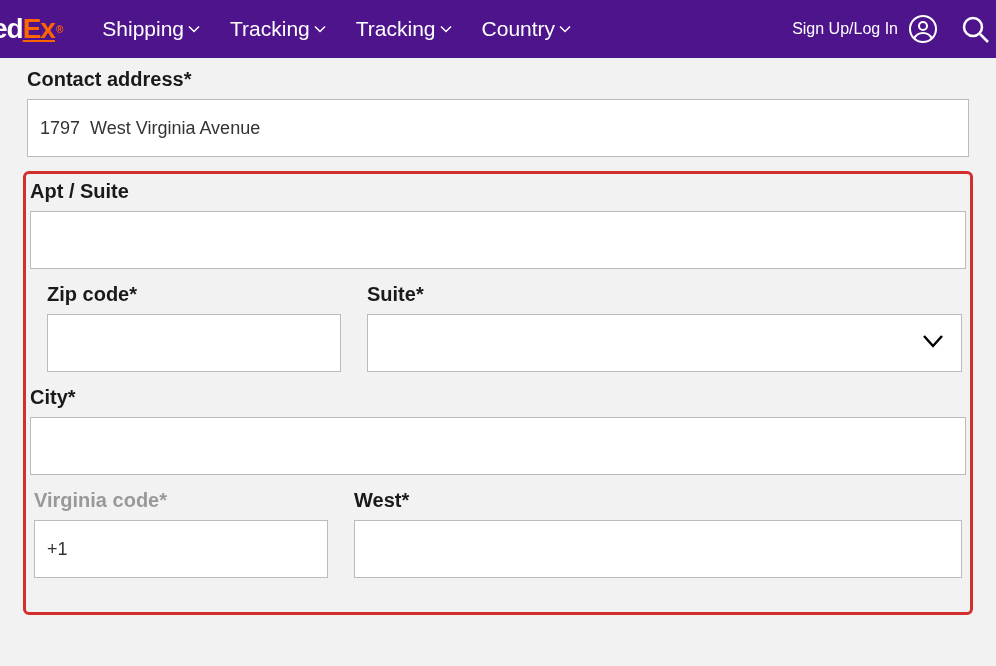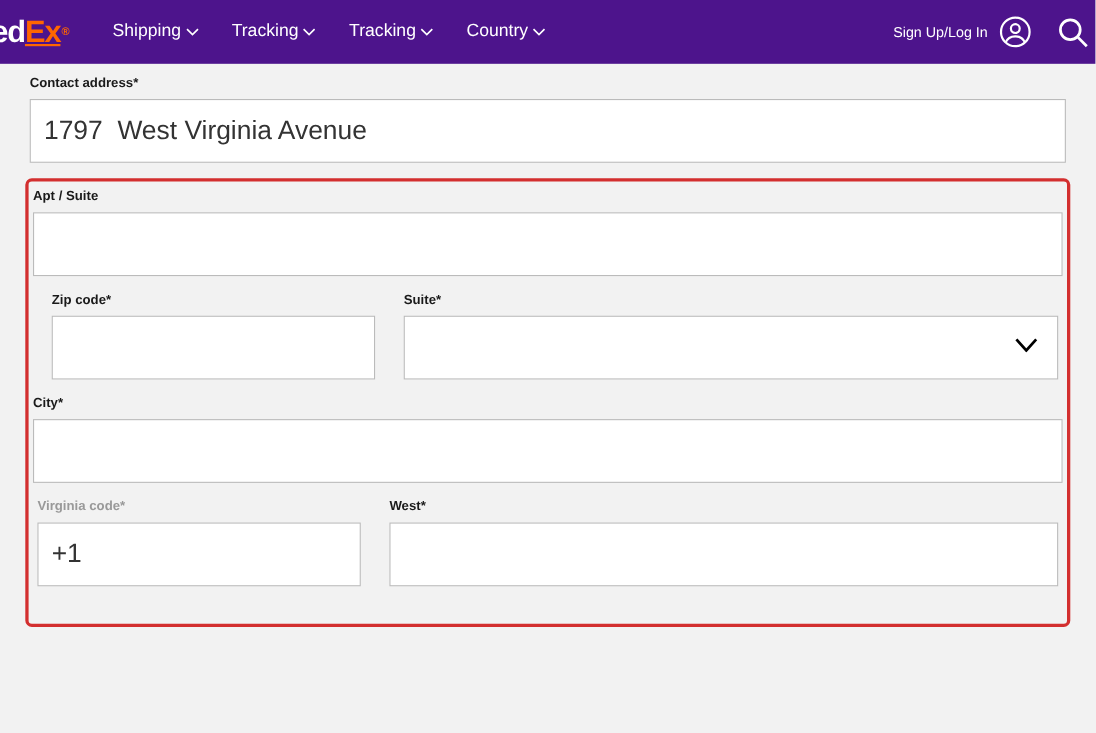--- a/index.html
+++ b/index.html
@@ -43,21 +43,21 @@
       vertical-align: sub;
       margin-left: 1px;
     }
     .nav {
       display: flex;
       margin-left: 40px;
       gap: 30px;
     }
     .nav-item {
       color: #ffffff;
-      font-size: 16px;
+      font-size: 21px;
       display: flex;
       align-items: center;
       gap: 4px;
       cursor: pointer;
     }
     .chevron {
       width: 12px;
       height: 12px;
       display: inline-flex;
       align-items: center;
@@ -69,21 +69,21 @@
     }
     .right-section {
       margin-left: auto;
       display: flex;
       align-items: center;
       gap: 10px;
       padding-right: 6px;
     }
     .signup {
       color: #ffffff;
-      font-size: 13px;
+      font-size: 16px;
       cursor: pointer;
     }
     .user-icon {
       width: 30px;
       height: 30px;
       display: flex;
       align-items: center;
       justify-content: center;
       cursor: pointer;
     }
@@ -96,36 +96,36 @@
       cursor: pointer;
       margin-left: 12px;
     }
     .form-container {
       padding: 10px 27px 0 27px;
     }
     .form-group {
       margin-bottom: 14px;
     }
     .label {
-      font-size: 12px;
+      font-size: 20px;
       font-weight: bold;
       color: #1a1a1a;
       display: block;
       margin-bottom: 8px;
     }
     .label-disabled {
       color: #999999;
     }
     .input {
       width: 100%;
       height: 58px;
       border: 1px solid #bbbbbb;
       background: #ffffff;
       padding: 0 12px;
-      font-size: 24px;
+      font-size: 18px;
       color: #333333;
       font-family: inherit;
     }
     .select-wrapper {
       position: relative;
     }
     .select-chevron {
       position: absolute;
       right: 18px;
       top: 50%;

